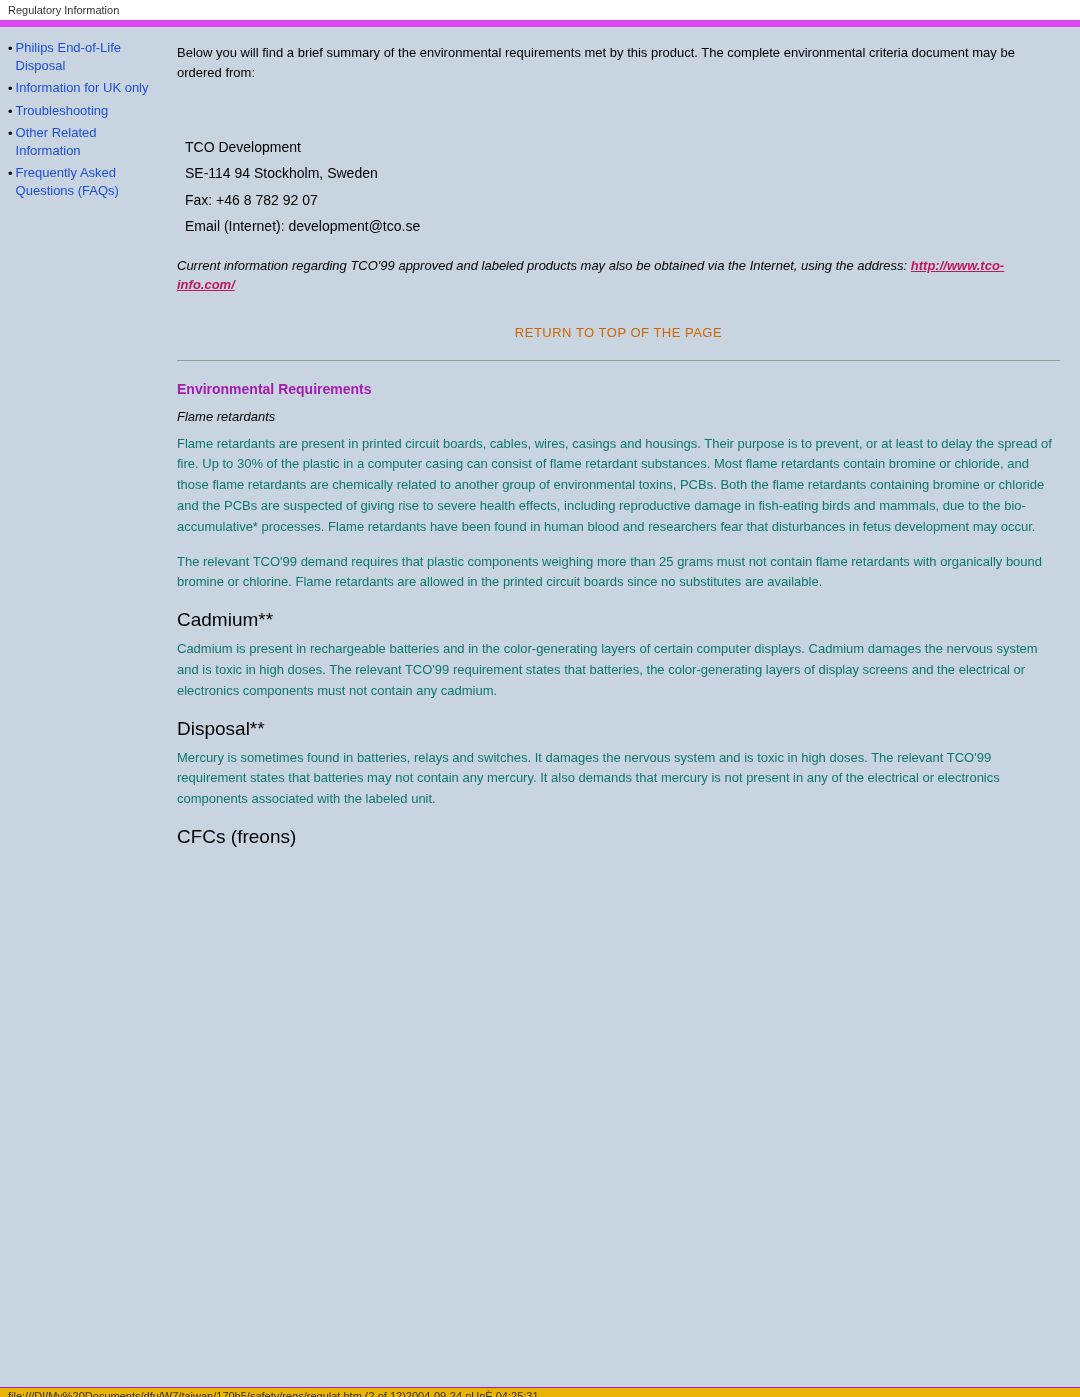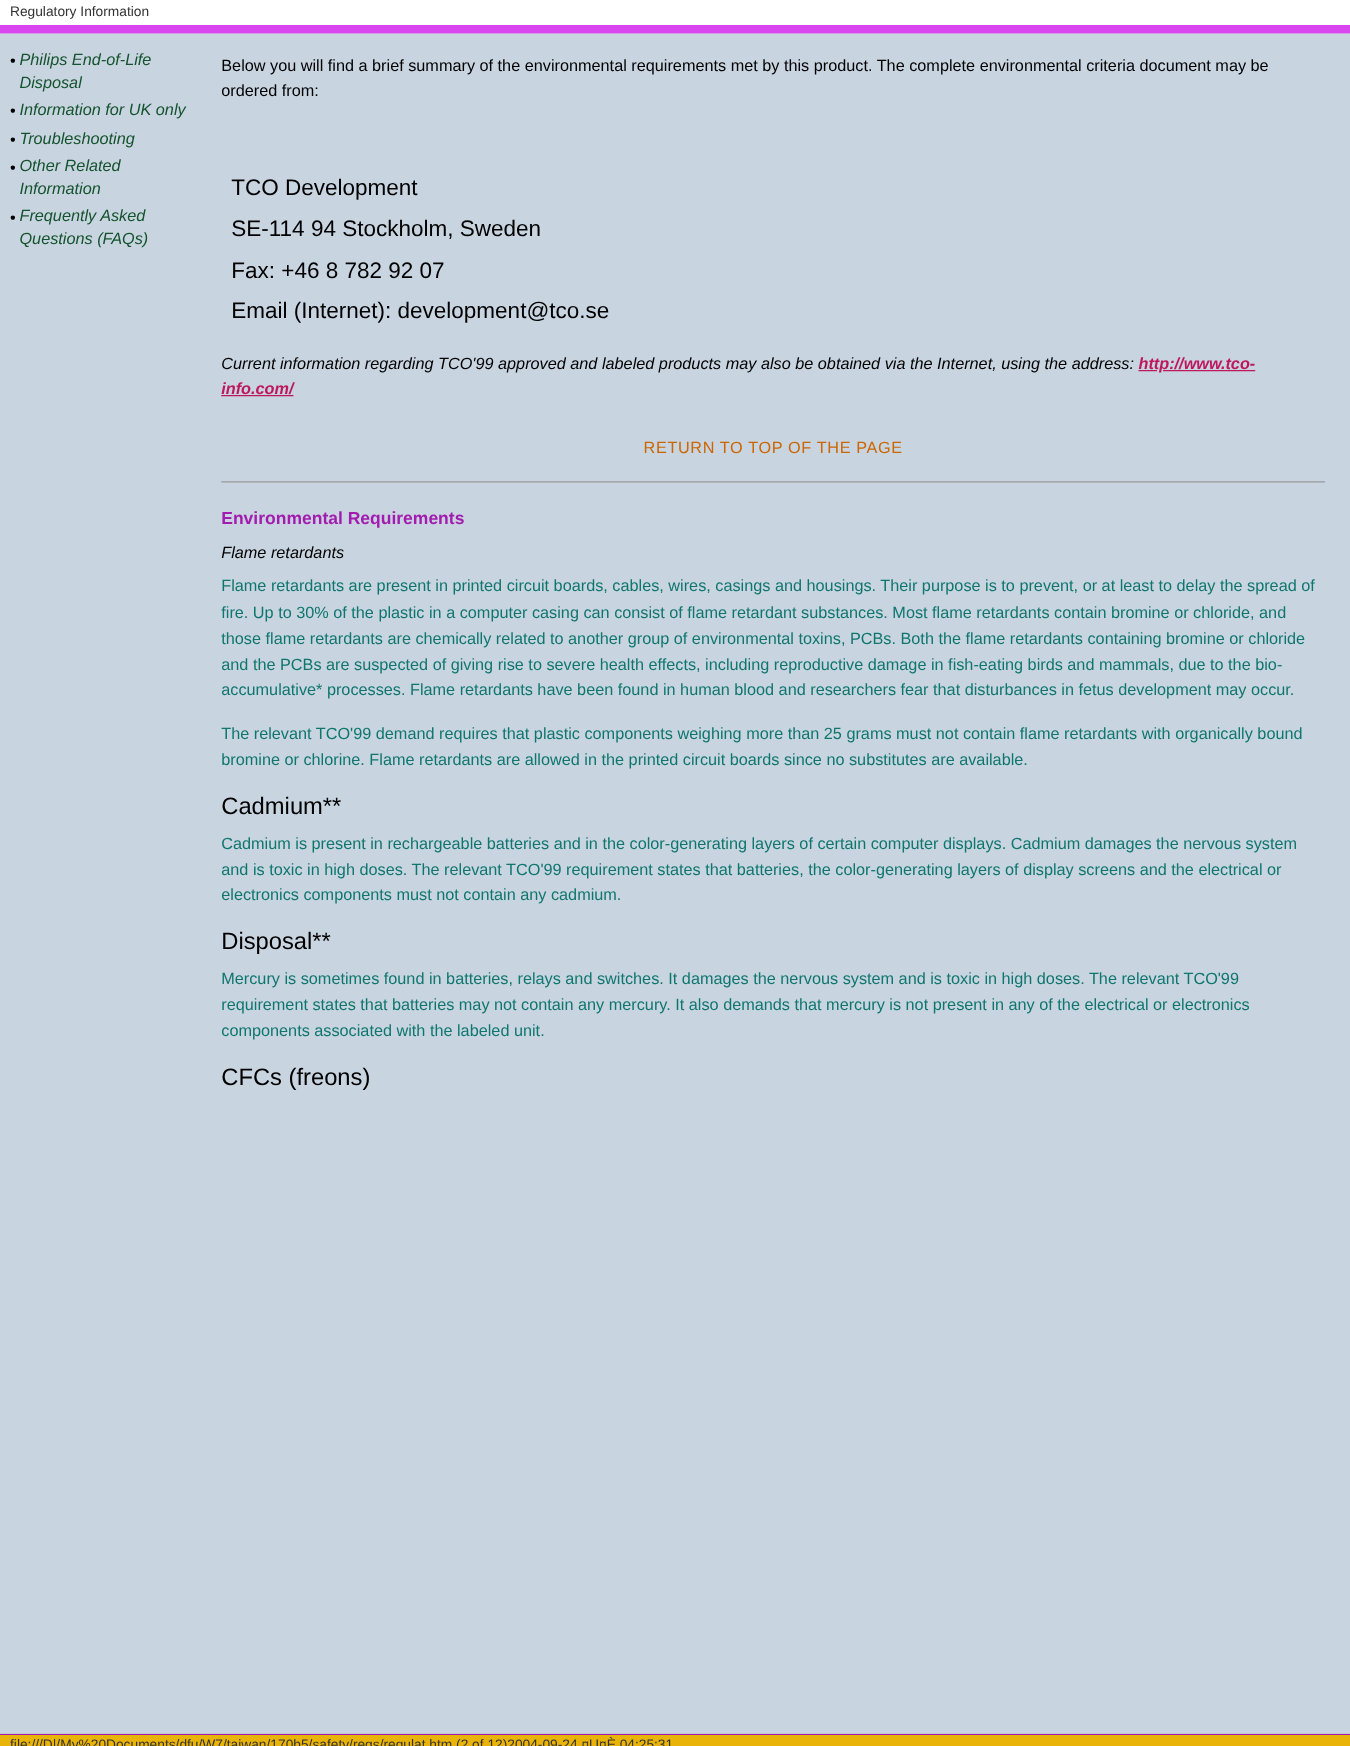--- a/index.html
+++ b/index.html
@@ -29,26 +29,25 @@
       background: #c8d4e0;
     }
     .sidebar ul {
       list-style: none;
       padding: 0;
     }
     .sidebar li {
       margin-bottom: 4px;
     }
     .sidebar a {
-      color: #14532d;
+      color: #1d4ed8;
       text-decoration: none;
       font-size: 13px;
       line-height: 1.4;
       display: block;
-      font-style: italic;
     }
     .sidebar .bullet {
       display: flex;
       align-items: flex-start;
       gap: 3px;
     }
     .sidebar .bullet-dot {
       margin-top: 2px;
       font-size: 13px;
       color: #000;
@@ -61,21 +60,21 @@
     }
     .intro-text {
       font-size: 13px;
       line-height: 1.5;
       margin-bottom: 16px;
       color: #000;
     }
     .address-block {
       margin-bottom: 6px;
       padding: 4px 8px;
-      font-size: 18px;
+      font-size: 14px;
       line-height: 1.6;
       margin-top: 48px;
     }
     .address-line {
       display: block;
       padding: 2px 0;
     }
     .italic-note {
       font-style: italic;
       font-size: 13px;

